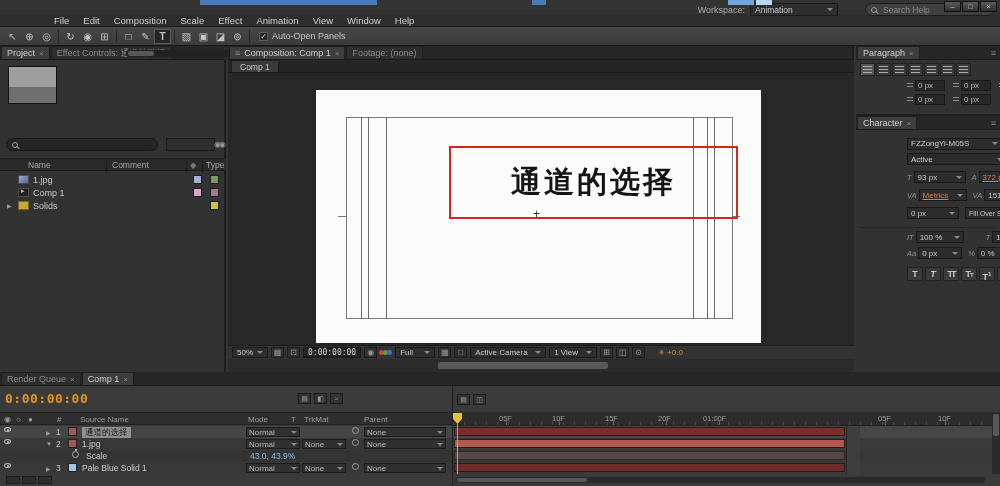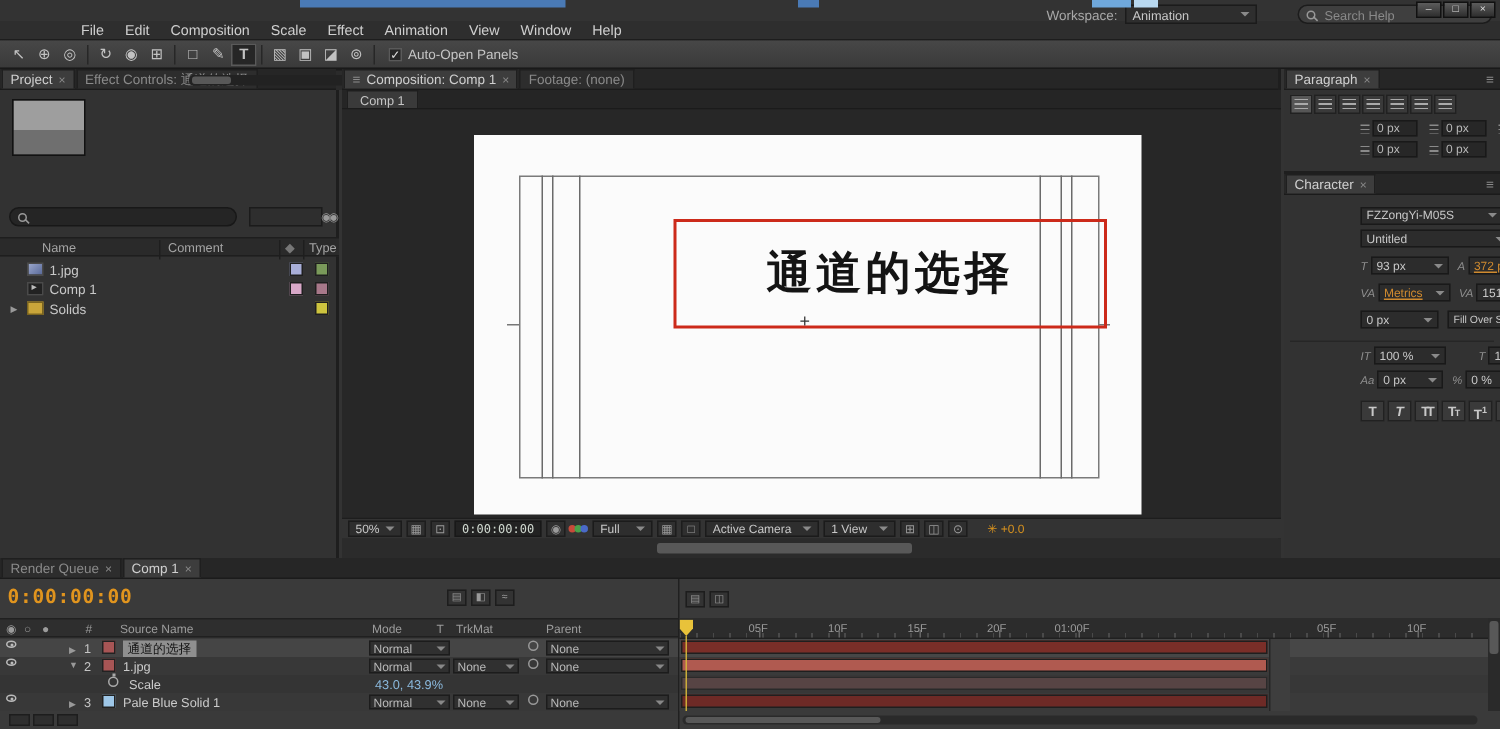--- a/index.html
+++ b/index.html
@@ -454,21 +454,21 @@
         <span>FZZongYi-M05S</span>
       </span>
       <span class="eyedrop"></span>
       <span class="swatches">
         <span class="sw-back"></span>
         <span class="sw-front"></span>
       </span>
     </div>
     <div class="abs" style="left:4px;top:107px;display:flex;gap:14px;align-items:center;">
       <span class="cdd" style="width:100px;">
-        <span>Untitled</span>
+        <span>Active</span>
       </span>
       <span class="blackbox"></span>
     </div>
     <div class="abs" style="left:4px;top:125px;display:flex;gap:6px;">
       <span class="cval">
         <span class="cic">T</span>
         <span class="cdd" style="width:52px;">
           <span>93 px</span>
         </span>
       </span>

